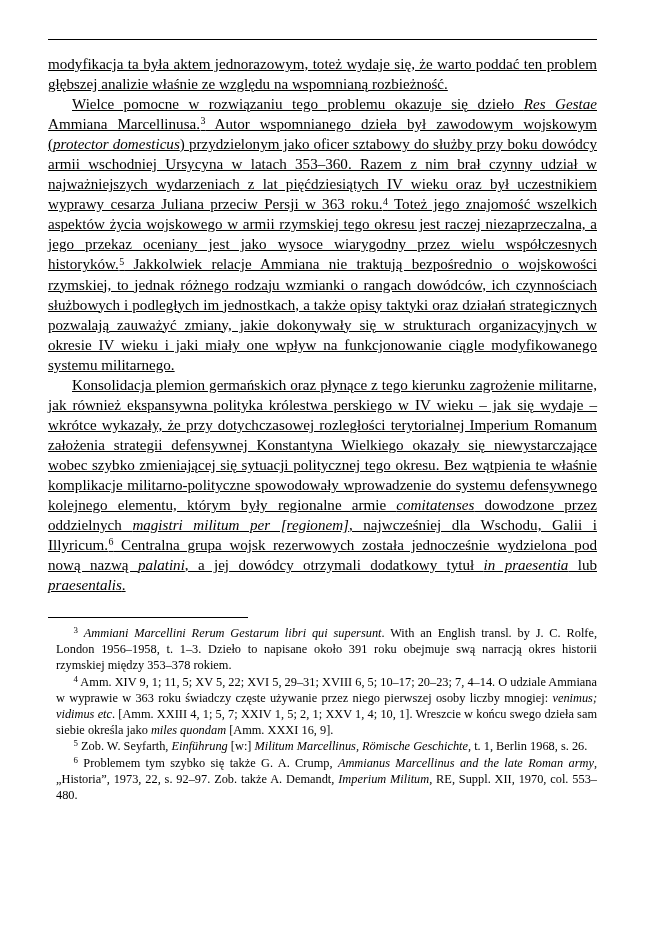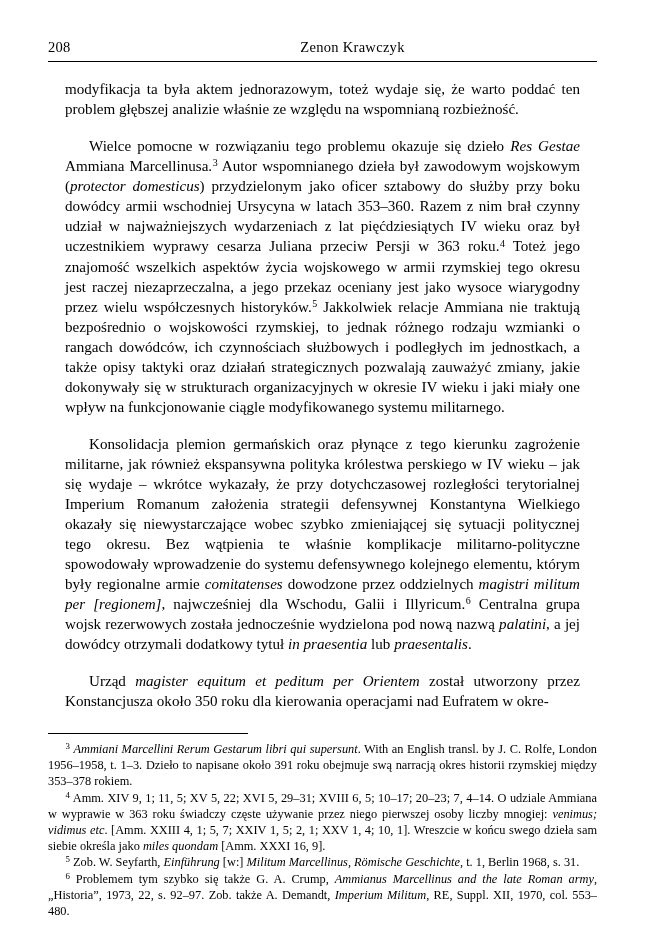--- a/index.html
+++ b/index.html
@@ -56,21 +56,22 @@
 
   
   .body-text {
     font-size: 15.1px;
     line-height: 20.05px;
     text-align: justify;
     text-justify: inter-word;
     hyphens: manual;
   }
   .body-text p {
-    margin: 17px;
+    margin: 0;
+    text-decoration: underline;
   }
   .body-text p.indent {
     text-indent: 24px;
   }
   .body-text i, .footnotes i {
     font-style: italic;
   }
   sup {
     font-size: 0.66em;
     vertical-align: 0.48em;
@@ -85,54 +86,50 @@
   }
   .fn-rule {
     width: 200px;
     border-top: 1.3px solid #000;
   }
   .footnotes {
     font-size: 12.35px;
     line-height: 16.0px;
     text-align: justify;
     text-justify: inter-word;
+    margin-left: 8px;
   }
   .footnotes p {
     margin: 0 0 0.5px 0;
     text-indent: 17px;
   }
   .footnotes sup {
     font-size: 0.72em;
     vertical-align: 0.45em;
   }
 </style>
 </head>
 <body>
 
 <div class="page">
   <div class="content">
 
-    <div class="runhead">
-      <div class="folio">208</div>
-      <div class="runtitle">Zenon Krawczyk</div>
-    </div>
     <div class="headrule"></div>
 
     <div class="body-text" id="body-text">
         <p><span>modyfikacja ta była aktem jednorazowym, toteż wydaje się, że warto poddać ten problem głębszej analizie właśnie ze względu na wspomnianą rozbieżność.</span></p>
         <p class="indent"><span>Wielce pomocne w rozwiązaniu tego problemu okazuje się dzieło </span><i>Res Gestae</i><span> Ammiana Marcellinusa.</span><sup>3</sup><span> Autor wspomnianego dzieła był zawodowym wojskowym (</span><i>protector domesticus</i><span>) przydzielonym jako oficer sztabowy do służby przy boku dowódcy armii wschodniej Ursycyna w latach 353–360. Razem z nim brał czynny udział w najważniejszych wydarzeniach z lat pięćdziesiątych IV wieku oraz był uczestnikiem wyprawy cesarza Juliana przeciw Persji w 363 roku.</span><sup>4</sup><span> Toteż jego znajomość wszelkich aspektów życia wojskowego w armii rzymskiej tego okresu jest raczej niezaprzeczalna, a jego przekaz oceniany jest jako wysoce wiarygodny przez wielu współczesnych historyków.</span><sup>5</sup><span> Jakkolwiek relacje Ammiana nie traktują bezpośrednio o wojskowości rzymskiej, to jednak różnego rodzaju wzmianki o rangach dowódców, ich czynnościach służbowych i podległych im jednostkach, a także opisy taktyki oraz działań strategicznych pozwalają zauważyć zmiany, jakie dokonywały się w strukturach organizacyjnych w okresie IV wieku i jaki miały one wpływ na funkcjonowanie ciągle modyfikowanego systemu militarnego.</span></p>
         <p class="indent"><span>Konsolidacja plemion germańskich oraz płynące z tego kierunku zagrożenie militarne, jak również ekspansywna polityka królestwa perskiego w IV wieku – jak się wydaje – wkrótce wykazały, że przy dotychczasowej rozległości terytorialnej Imperium Romanum założenia strategii defensywnej Konstantyna Wielkiego okazały się niewystarczające wobec szybko zmieniającej się sytuacji politycznej tego okresu. Bez wątpienia te właśnie komplikacje militarno-polityczne spowodowały wprowadzenie do systemu defensywnego kolejnego elementu, którym były regionalne armie </span><i>comitatenses</i><span> dowodzone przez oddzielnych </span><i>magistri militum per [regionem]</i><span>, najwcześniej dla Wschodu, Galii i Illyricum.</span><sup>6</sup><span> Centralna grupa wojsk rezerwowych została jednocześnie wydzielona pod nową nazwą </span><i>palatini</i><span>, a jej dowódcy otrzymali dodatkowy tytuł </span><i>in praesentia</i><span> lub </span><i>praesentalis</i><span>.</span></p>
-        <p class="indent"><span>Urząd </span><i>magister equitum et peditum per Orientem</i><span> został utworzony przez Konstancjusza około 350 roku dla kierowania operacjami nad Eufratem w okre-</span></p>
       </div>
 
     <div class="fn-rule-wrap">
       <div class="fn-rule"></div>
     </div>
 
     <div class="footnotes" id="footnotes">
         <p><sup>3</sup> <i>Ammiani Marcellini Rerum Gestarum libri qui supersunt</i><span>. With an English transl. by J. C. Rolfe, London 1956–1958, t. 1–3. Dzieło to napisane około 391 roku obejmuje swą narracją okres historii rzymskiej między 353–378 rokiem.</span></p>
         <p><sup>4</sup> <span>Amm. XIV 9, 1; 11, 5; XV 5, 22; XVI 5, 29–31; XVIII 6, 5; 10–17; 20–23; 7, 4–14. O udziale Ammiana w wyprawie w 363 roku świadczy częste używanie przez niego pierwszej osoby liczby mnogiej: </span><i>venimus; vidimus etc</i><span>. [Amm. XXIII 4, 1; 5, 7; XXIV 1, 5; 2, 1; XXV 1, 4; 10, 1]. Wreszcie w końcu swego dzieła sam siebie określa jako </span><i>miles quondam</i><span> [Amm. XXXI 16, 9].</span></p>
-        <p><sup>5</sup> <span>Zob. W. Seyfarth, </span><i>Einführung</i><span> [w:] </span><i>Militum Marcellinus, Römische Geschichte</i><span>, t. 1, Berlin 1968, s. 31.</span></p>
+        <p><sup>5</sup> <span>Zob. W. Seyfarth, </span><i>Einführung</i><span> [w:] </span><i>Militum Marcellinus, Römische Geschichte</i><span>, t. 1, Berlin 1968, s. 26.</span></p>
         <p><sup>6</sup> <span>Problemem tym szybko się także G. A. Crump, </span><i>Ammianus Marcellinus and the late Roman army</i><span>, „Historia”, 1973, 22, s. 92–97. Zob. także A. Demandt, </span><i>Imperium Militum</i><span>, RE, Suppl. XII, 1970, col. 553–480.</span></p>
       </div>
 
   </div>
 </div>
 
 </body></html>

